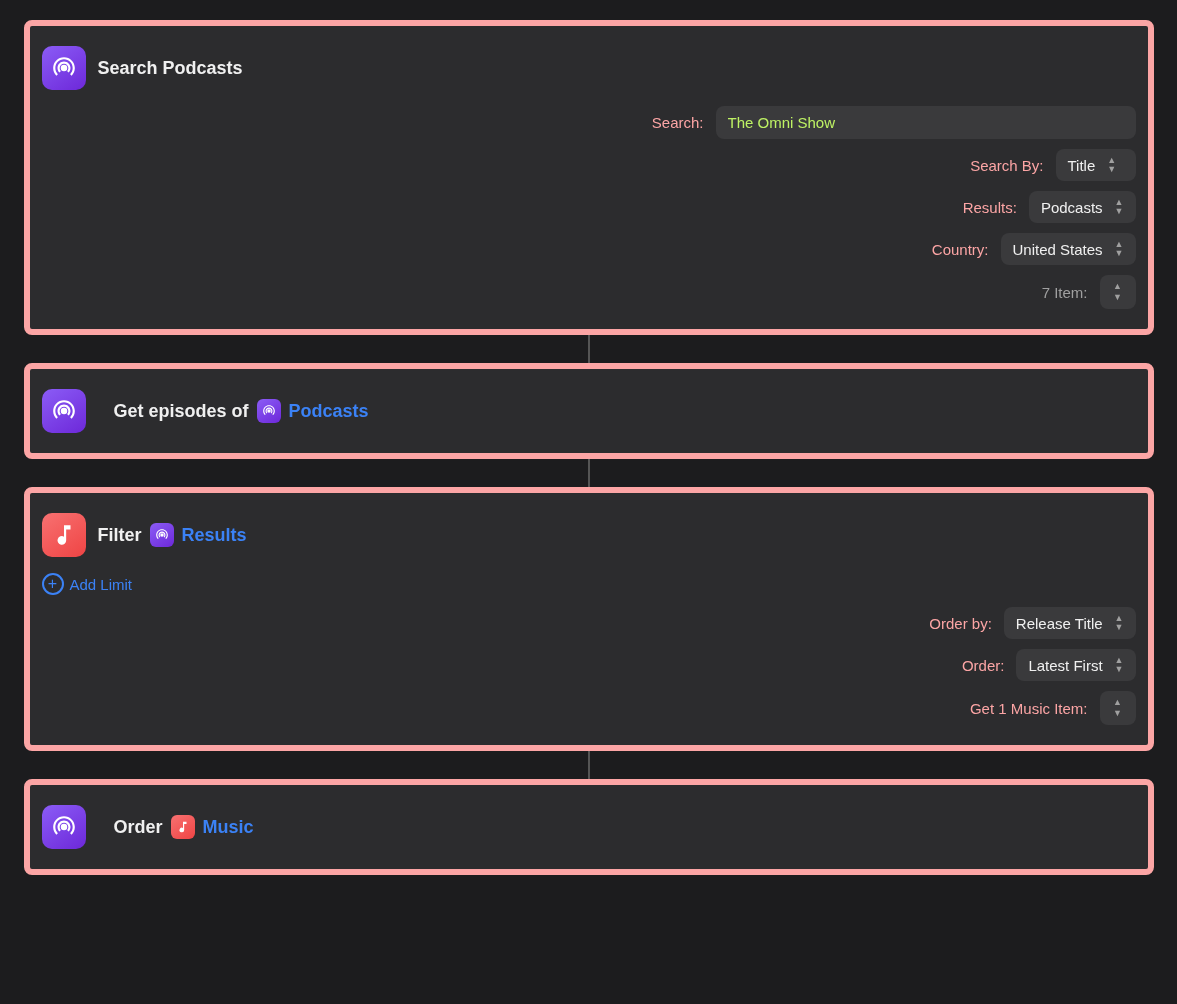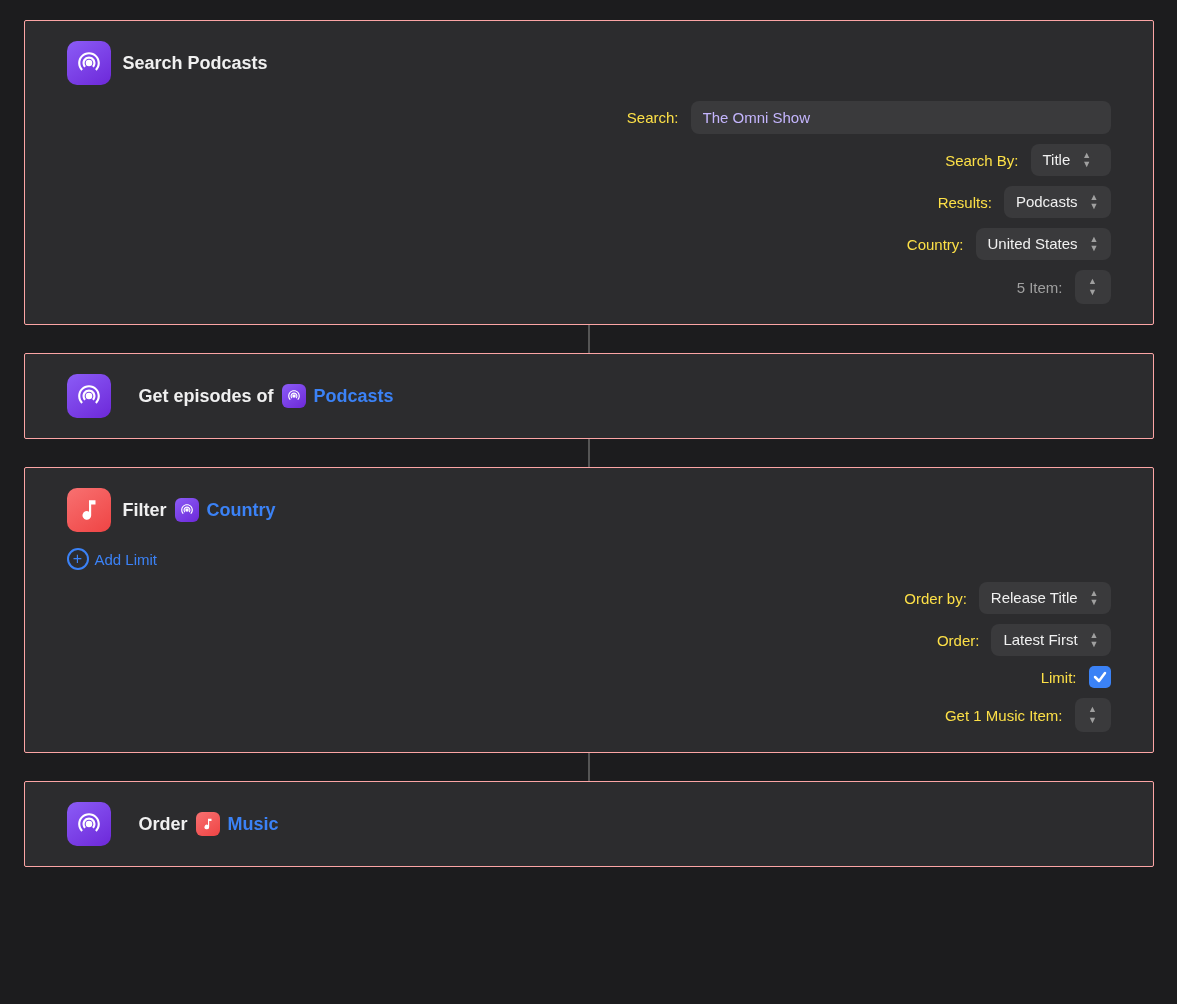--- a/index.html
+++ b/index.html
@@ -18,24 +18,24 @@
     .workflow-container {
       width: 1130px;
       display: flex;
       flex-direction: column;
       align-items: center;
       gap: 0;
     }
 
     .card {
       background: #2c2c2e;
-      border-radius: 2px;
+      border-radius: 8px;
       width: 100%;
-      padding: 20px 42px;
-      border: 1px solid #fca5a5;
+      padding: 20px 12px;
+      border: 6px solid #fca5a5;
     }
 
     .connector {
       width: 2px;
       height: 28px;
       background: #555;
     }
 
     
     .card-header {
@@ -125,46 +125,46 @@
     }
 
     .form-row {
       display: flex;
       align-items: center;
       justify-content: flex-end;
       gap: 12px;
     }
 
     .form-label {
-      color: #fde047;
+      color: #fca5a5;
       font-size: 15px;
       text-align: right;
       min-width: 120px;
     }
 
     .text-input {
       background: #3a3a3c;
       border: none;
       border-radius: 8px;
       padding: 8px 12px;
-      color: #c4b5fd;
+      color: #bef264;
       font-size: 15px;
       width: 420px;
       outline: none;
     }
 
     .select-pill {
       background: #3a3a3c;
       border: none;
       border-radius: 8px;
       padding: 7px 12px;
       color: #f0f0f0;
       font-size: 15px;
       display: flex;
-      align-items: flex-start;
+      align-items: center;
       gap: 8px;
       cursor: pointer;
       min-width: 80px;
     }
 
     .stepper {
       background: #3a3a3c;
       border: none;
       border-radius: 8px;
       width: 36px;
@@ -301,21 +301,21 @@
         <span class="form-label">Country:</span>
         <div class="select-pill">
           <span>United States</span>
           <div class="chevron-updown">
             <span>▲</span>
             <span>▼</span>
           </div>
         </div>
       </div>
       <div class="form-row">
-        <span class="form-label one-item-label">5 Item:</span>
+        <span class="form-label one-item-label">7 Item:</span>
         <div class="stepper">
           <span class="stepper-up">▲</span>
           <span class="stepper-down">▼</span>
         </div>
       </div>
     </div>
   </div>
 
   <div class="connector"></div>
 
@@ -353,21 +353,21 @@
       </div>
       <div class="card-title-inline">
         <span>Filter</span>
         <div class="inline-icon inline-icon-podcasts">
           <svg viewBox="0 0 24 24">
             <circle cx="12" cy="12" r="3" fill="white"></circle>
             <path d="M12 2C6.48 2 2 6.48 2 12c0 2.76 1.12 5.26 2.93 7.07l1.41-1.41C4.9 16.22 4 14.21 4 12c0-4.42 3.58-8 8-8s8 3.58 8 8c0 2.21-.9 4.22-2.34 5.66l1.41 1.41C20.88 17.26 22 14.76 22 12c0-5.52-4.48-10-10-10z" fill="white"></path>
             <path d="M12 6c-3.31 0-6 2.69-6 6 0 1.66.67 3.16 1.76 4.24l1.41-1.41C8.43 14.08 8 13.09 8 12c0-2.21 1.79-4 4-4s4 1.79 4 4c0 1.09-.43 2.08-1.17 2.83l1.41 1.41C17.33 15.16 18 13.66 18 12c0-3.31-2.69-6-6-6z" fill="white"></path>
           </svg>
         </div>
-        <span class="link-text">Country</span>
+        <span class="link-text">Results</span>
       </div>
     </div>
 
     <div class="add-filter-row">
       <button class="add-filter-btn">
         <div class="add-filter-icon">+</div>
         <span>Add Limit</span>
       </button>
     </div>
 
@@ -383,28 +383,20 @@
         </div>
       </div>
       <div class="form-row">
         <span class="form-label">Order:</span>
         <div class="select-pill">
           <span>Latest First</span>
           <div class="chevron-updown">
             <span>▲</span>
             <span>▼</span>
           </div>
-        </div>
-      </div>
-      <div class="form-row">
-        <span class="form-label">Limit:</span>
-        <div class="checkbox-checked">
-          <svg viewBox="0 0 14 14">
-            <polyline points="2,7 6,11 12,3" stroke="white" stroke-width="2.5" fill="none" stroke-linecap="round" stroke-linejoin="round"></polyline>
-          </svg>
         </div>
       </div>
       <div class="form-row">
         <span class="form-label">Get 1 Music Item:</span>
         <div class="stepper">
           <span class="stepper-up">▲</span>
           <span class="stepper-down">▼</span>
         </div>
       </div>
     </div>

